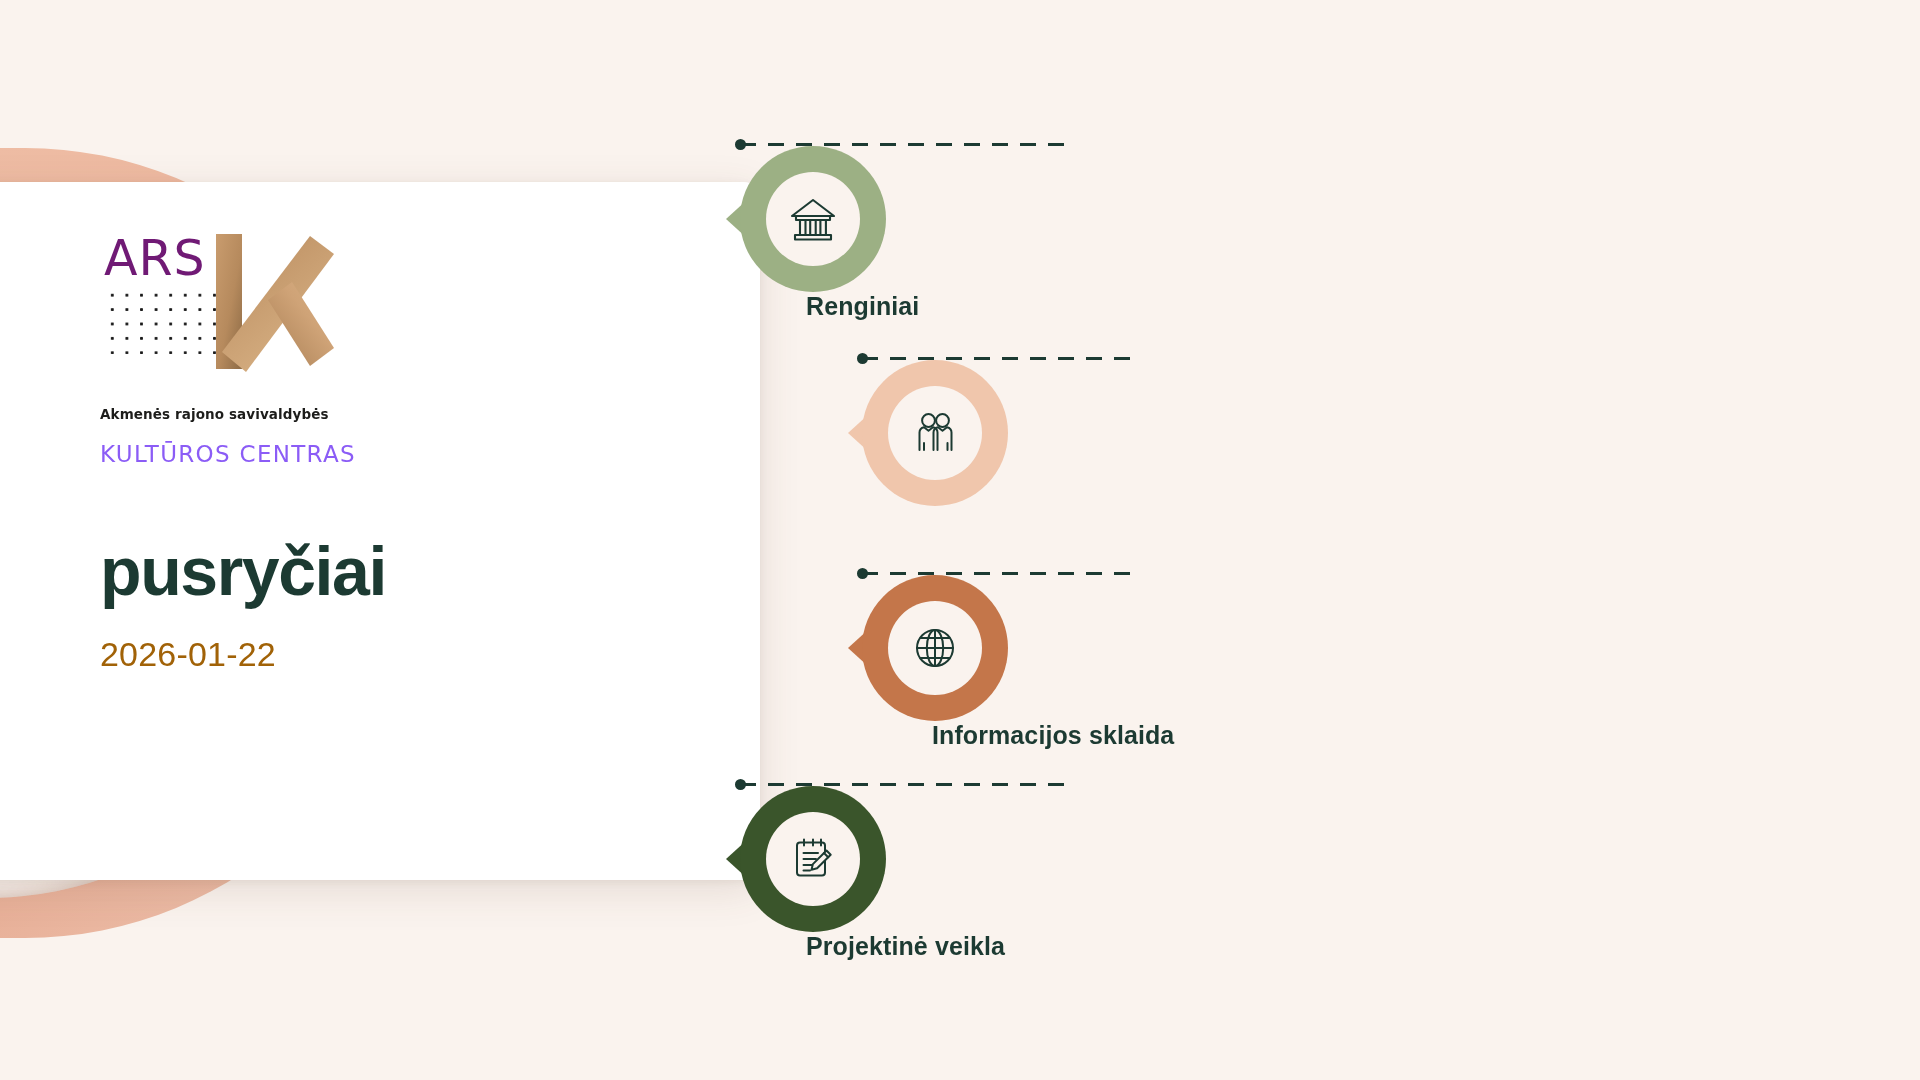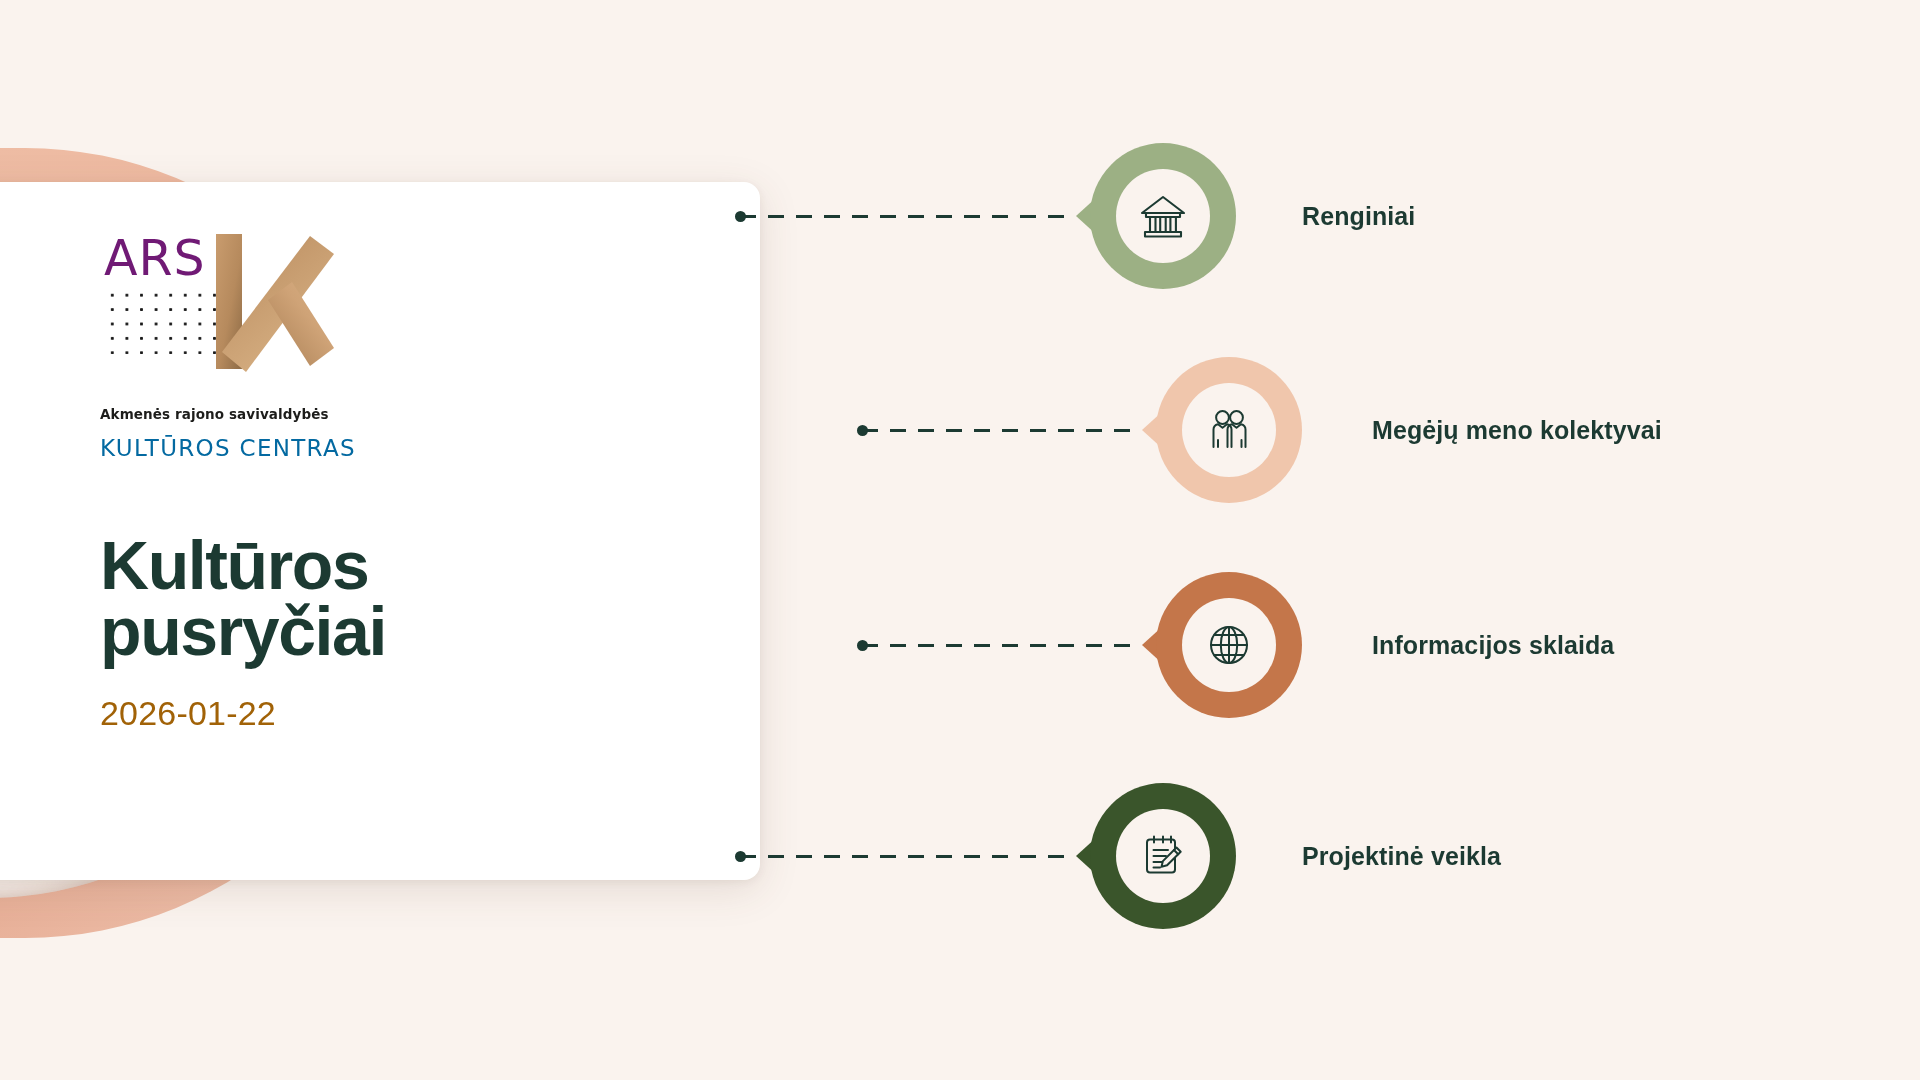--- a/index.html
+++ b/index.html
@@ -63,40 +63,40 @@
     background-position:2px 2px;
   }
   .logo-k{position:absolute;left:116px;top:-4px;}
 
   .logo-sub1{
     margin-top:6px;
     font-family:"DejaVu Sans", sans-serif;
     font-size:13.5px;color:#1d1d1b;letter-spacing:.1px;line-height:1.2;font-weight:bold;
   }
   .logo-sub2{
-    margin-top:14px;
+    margin-top:20px;
     font-family:"DejaVu Sans", sans-serif;
-    font-size:23px;color:#0369a1;letter-spacing:1.3px;line-height:1.1;
+    font-size:23px;color:#8b5cf6;letter-spacing:1.3px;line-height:1.1;
   }
 
   
   .title{
     margin-top:72px;
     font-size:68px;line-height:.96;font-weight:700;color:#1c3a32;
     letter-spacing:-1.4px;
   }
   .title .l2{display:block;}
   .date{
     margin-top:30px;
     font-size:34px;font-weight:400;color:#a16207;letter-spacing:.2px;
   }
 
   
   .items{position:absolute;inset:0;z-index:3;}
-  .item{position:absolute;display:flex;align-items:center;}
+  .item{position:absolute;display:flex;align-items:flex-start;flex-direction:column;}
 
   .dash{
     position:relative;
     height:3px;
     background-image:linear-gradient(to right,#1c3a32 0 16px, transparent 16px 28px);
     background-size:28px 3px;
     background-repeat:repeat-x;
   }
   .dash::before{
     content:"";position:absolute;left:-5px;top:50%;
@@ -184,21 +184,20 @@
             <polygon points="94,10 118,28 30,146 6,126" fill="url(#g2)"></polygon>
             <polygon points="52,74 76,56 118,122 94,140" fill="url(#g3)"></polygon>
           </svg>
         </div>
       </div>
 
       <div class="logo-sub1">Akmenės rajono savivaldybės</div>
       <div class="logo-sub2">KULTŪROS CENTRAS</div>
 
       <div class="title">
-        <span class="l1">Kultūros</span>
         <span class="l2">pusryčiai</span>
       </div>
 
       <div class="date">2026-01-22</div>
     </div>
   </div>
 
   <div class="items">
 
     <div class="item item-0">
@@ -232,21 +231,20 @@
             <svg width="56" height="56" viewBox="0 0 56 56" fill="none" stroke="#1c3a32" stroke-width="2" stroke-linejoin="round" stroke-linecap="round">
               <circle cx="21.5" cy="15.5" r="6.4"></circle>
               <circle cx="35.5" cy="15.5" r="6.4"></circle>
               <path d="M12.5 45 V27.5 c0-2.6 2-4.6 4.5-5.2 l4.5 3.4 l4.5-3.4 c2.5 .6 4.5 2.6 4.5 5.2 V45"></path>
               <path d="M26.5 45 V27.5 c0-2.6 2-4.6 4.5-5.2 l4.5 3.4 l4.5-3.4 c2.5 .6 4.5 2.6 4.5 5.2 V45"></path>
               <path d="M17 38 v7 M40.5 38 v7"></path>
             </svg>
           </span>
         </div>
       </div>
-      <div class="label">Megėjų meno kolektyvai</div>
     </div>
 
     <div class="item item-3">
       <div class="dash"></div>
       <div class="badge" style="color:#3a552b">
         <div class="tail"></div>
         <div class="ring"></div>
         <div class="hole">
           <span>
             <svg width="56" height="56" viewBox="0 0 56 56" fill="none" stroke="#1c3a32" stroke-width="2" stroke-linejoin="round" stroke-linecap="round">

